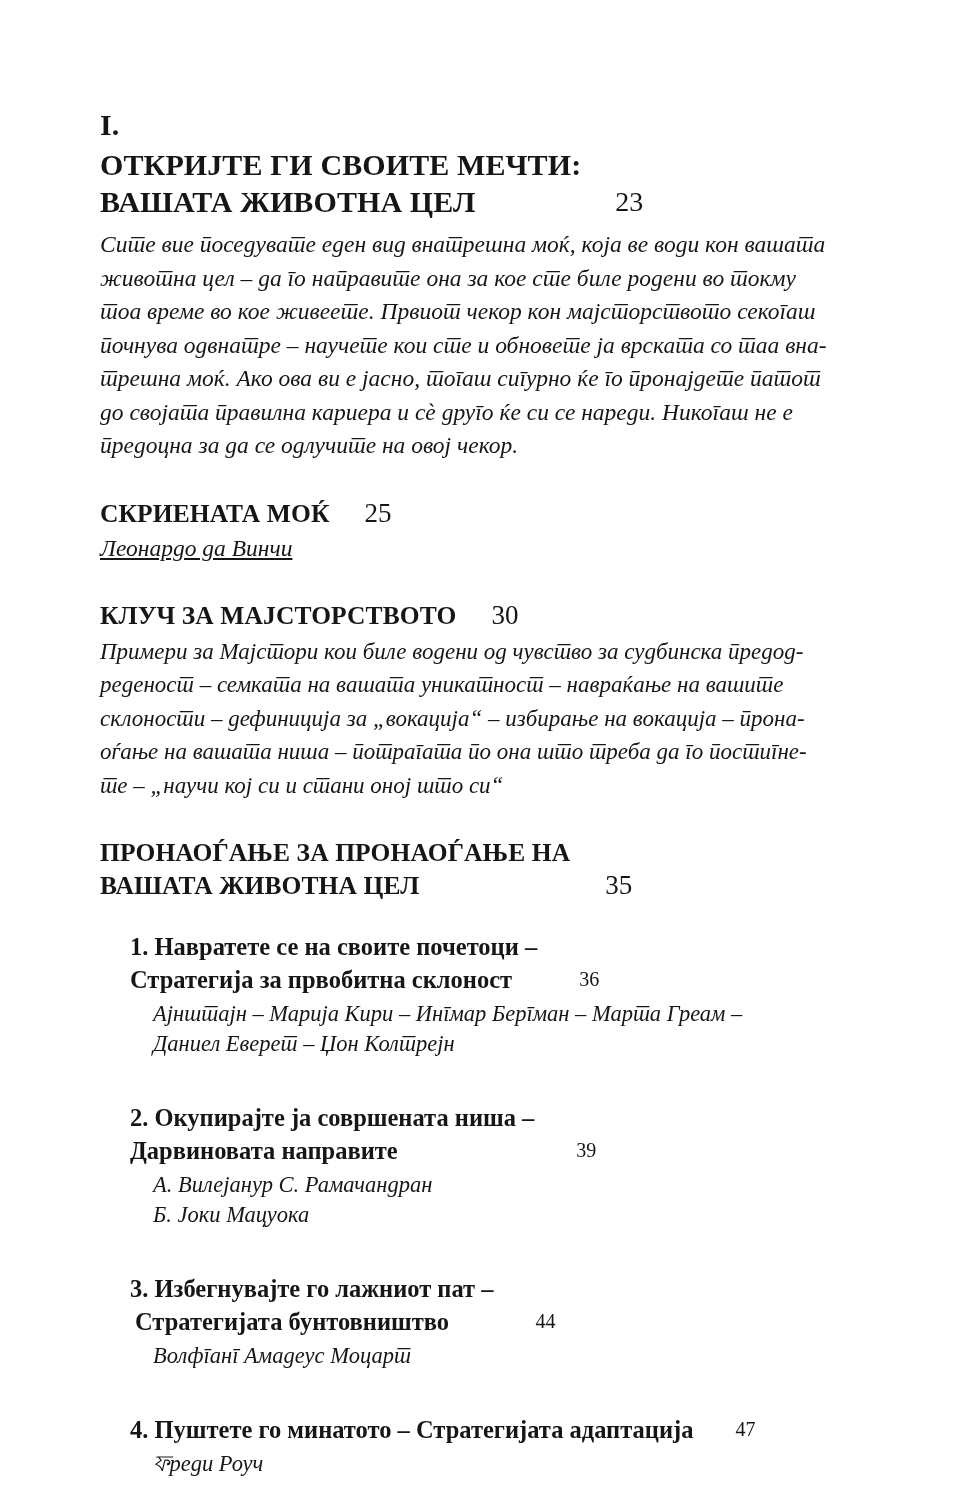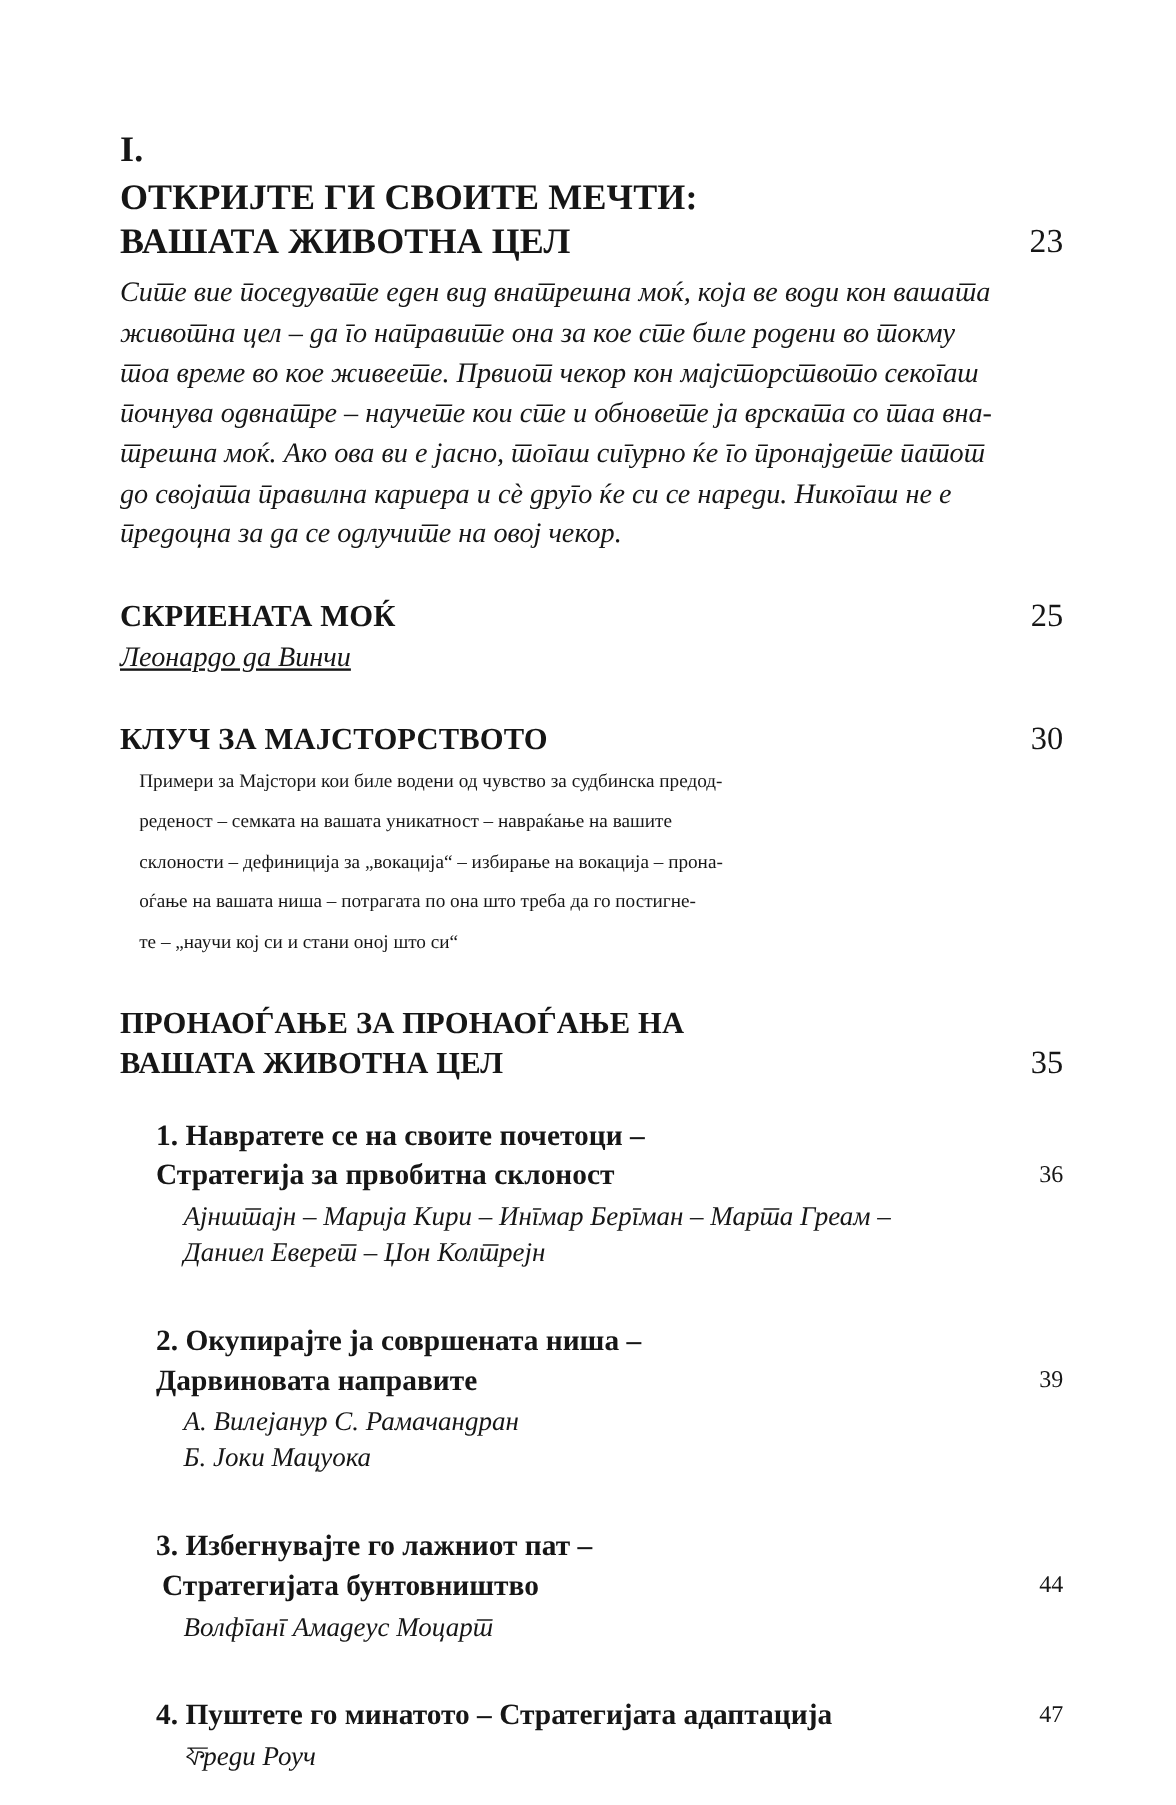--- a/index.html
+++ b/index.html
@@ -31,21 +31,21 @@
     font-weight: bold;
     line-height: 34px;
     letter-spacing: 0.2px;
     margin: 0 0 4px 0;
   }
 
   
   .entry-row {
     display: flex;
     align-items: flex-end;
-    justify-content: space-between;
+    justify-content: flex-start;
     width: 100%;
   }
   .entry-row .titles { flex: 0 1 auto; }
   .entry-row .pageno {
     flex: 0 0 auto;
     text-align: right;
     font-size: 27px;
     line-height: 34px;
     font-weight: normal;
     white-space: nowrap;
@@ -90,23 +90,24 @@
   .row-section .pageno { font-size: 27px; line-height: 33px; }
 
   .section-sub {
     font-style: italic;
     font-size: 23.5px;
     line-height: 33px;
     margin: 2px 0 0 0;
     text-decoration: underline;
   }
   .section-desc {
-    font-size: 16px;
+    font-style: italic;
+    font-size: 23px;
     line-height: 33.5px;
-    margin: 3px 0 0 16px;
+    margin: 3px 0 0 0;
   }
   .section-desc .ln { display: block; white-space: nowrap; }
 
   
   .strategies { margin-top: 28px; }
 
   .strategy { margin-top: 42px; }
   .strategy:first-child { margin-top: 0; }
 
   .strategy-inner { margin-left: 30px; }

